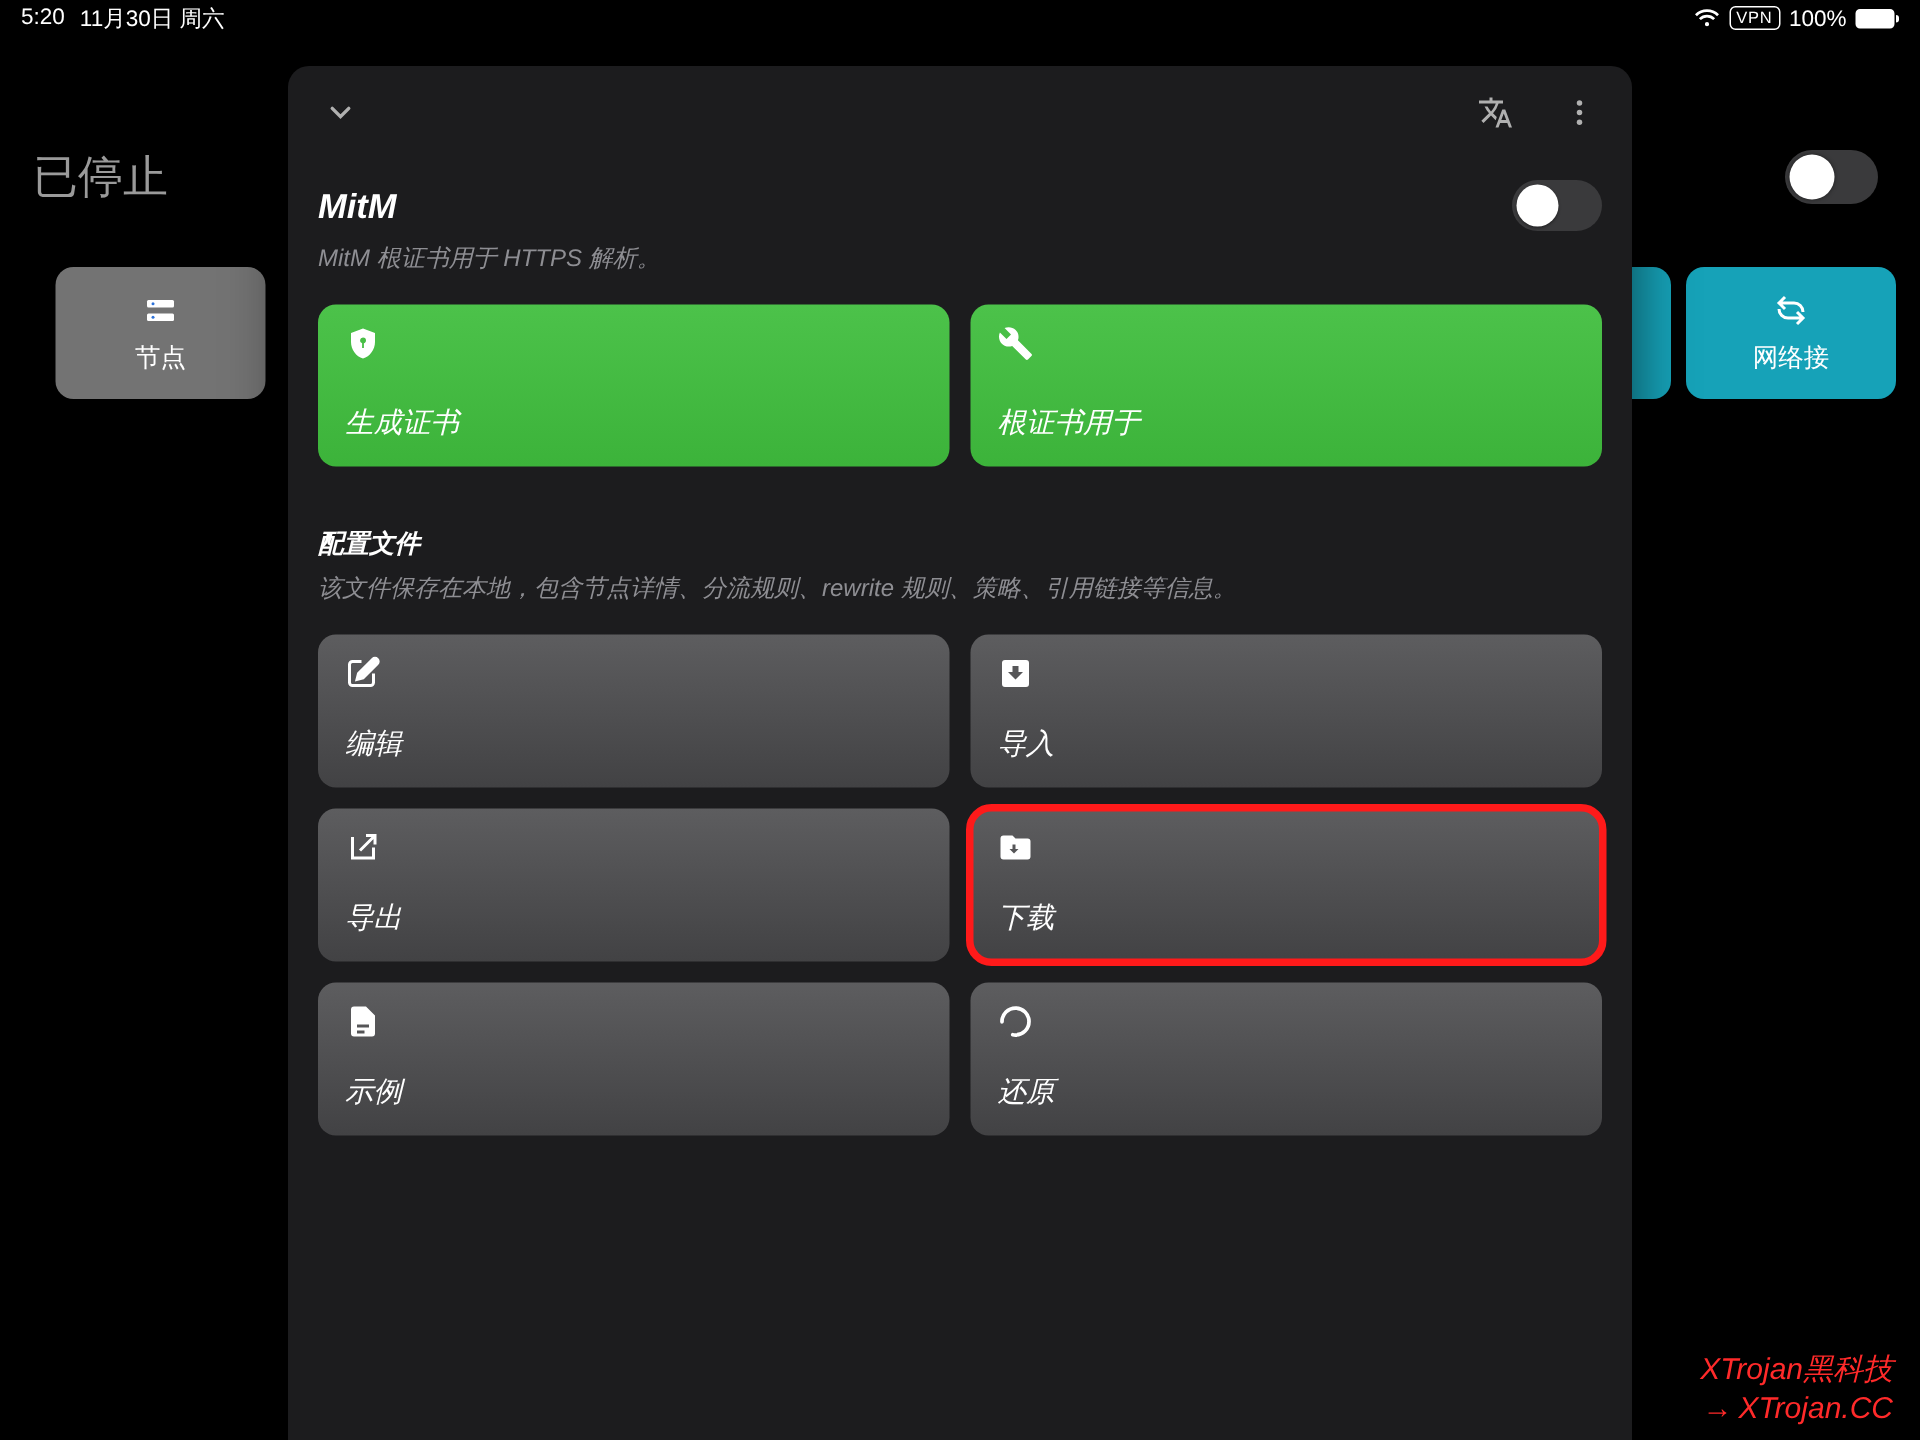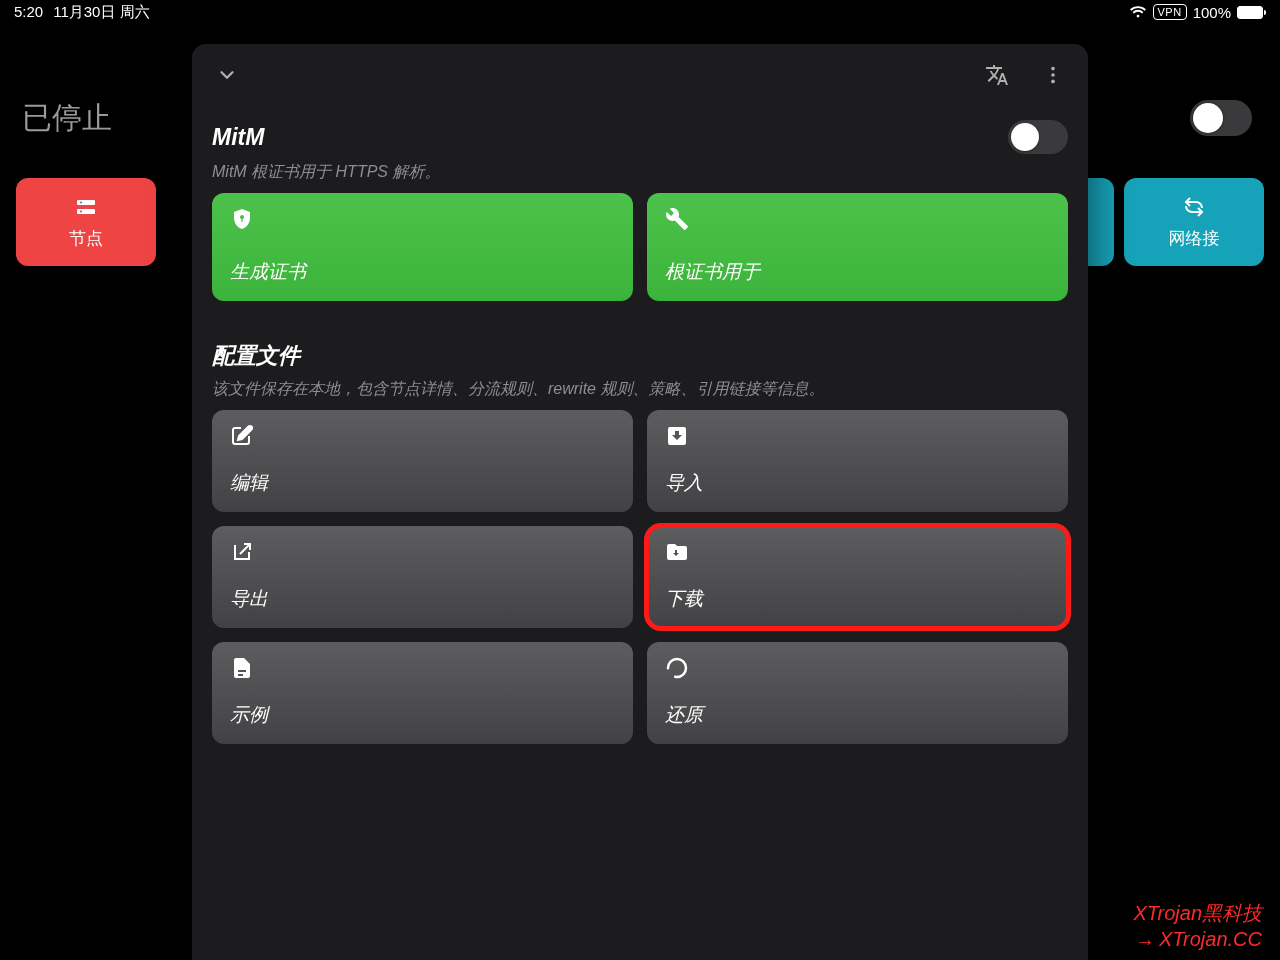--- a/index.html
+++ b/index.html
@@ -15,51 +15,51 @@
   .battery-cap { width: 2px; height: 5px; background: #fff; border-radius: 0 2px 2px 0; margin-left: 1px; }
 
   
   .backdrop { position: absolute; top: 40px; left: 0; right: 0; bottom: 0; }
   .back-title { position: absolute; left: 22px; top: 58px; font-size: 30px; color: #9a9a9a; font-weight: 400; }
   .main-toggle { position: absolute; right: 28px; top: 60px; width: 62px; height: 36px; background: #3a3a3c; border-radius: 18px; }
   .main-toggle::after { content: ""; position: absolute; left: 3px; top: 3px; width: 30px; height: 30px; background: #fff; border-radius: 50%; box-shadow: 0 0 3px rgba(0,0,0,.5); }
 
   .nav-tabs { position: absolute; top: 138px; left: 0; right: 0; display: flex; gap: 10px; padding: 0 16px; }
   .nav-tab { flex: 0 0 140px; height: 88px; border-radius: 12px; display: flex; flex-direction: column; align-items: center; justify-content: center; gap: 8px; color: #fff; font-size: 17px; }
-  .nav-tab.blue  { background: #ef4444; }
+  .nav-tab.blue  { background: #737373; margin-left: 21px; }
   .nav-tab.teal  { background: #16a2b8; }
   .nav-tab.spacer{ flex: 1; background: transparent; }
   .nav-tab .ico  { width: 24px; height: 24px; }
 
   
   .panel { position: absolute; left: 192px; top: 44px; width: 896px; bottom: 0; background: #1c1c1e; border-radius: 14px 14px 0 0; padding: 12px 0 24px 0; overflow: hidden; box-shadow: 0 0 40px rgba(0,0,0,.6); font-style: italic; }
 
   .panel-header { display: flex; align-items: center; justify-content: space-between; padding: 4px 20px 8px 20px; }
   .panel-header .hdr-left, .panel-header .hdr-right { display: flex; align-items: center; gap: 26px; }
   .icon-btn { width: 30px; height: 30px; display: flex; align-items: center; justify-content: center; color: #b0b0b0; cursor: pointer; }
 
   .panel-body { padding: 8px 20px 0 20px; }
 
   
   .section-row { display: flex; align-items: center; justify-content: space-between; margin-top: 14px;}
   .sec-title { font-size: 23px; font-weight: 600; color: #fff; }
   .sec-desc  { font-size: 16px; color: #8e8e93; margin-top: 8px; }
   .toggle { width: 60px; height: 34px; background: #3a3a3c; border-radius: 17px; position: relative; cursor: pointer; }
   .toggle::after { content: ""; position: absolute; left: 3px; top: 3px; width: 28px; height: 28px; background: #fff; border-radius: 50%; box-shadow: 0 1px 2px rgba(0,0,0,.4); }
 
-  .cert-grid, .cfg-grid { display: grid; grid-template-columns: 1fr 1fr; gap: 14px; margin-top: 10px; }
+  .cert-grid, .cfg-grid { display: grid; grid-template-columns: 1fr 1fr; gap: 14px; margin-top: 20px; }
   .card { border-radius: 12px; padding: 14px 18px 16px 18px; cursor: pointer; display: flex; flex-direction: column; justify-content: space-between; }
   .card.green { background: linear-gradient(180deg,#4cc24a,#3cb33a); height: 108px; color: #fff; }
   .card.gray  { background: linear-gradient(180deg,#5d5d5f,#424244); height: 102px; color: #fff; }
   .card .c-ico { width: 24px; height: 24px; }
   .card .c-lbl { font-size: 19px; font-weight: 400; }
 
   .highlight { outline: 5px solid #ff1a1a; outline-offset: -2px; border-radius: 14px; }
 
-  .cfg-title { font-size: 22px; font-weight: 600; margin-top: 40px; }
+  .cfg-title { font-size: 17px; font-weight: 600; margin-top: 40px; }
 
   
   .wm { position: absolute; right: 18px; bottom: 8px; text-align: right; color: #ff2a2a; font-size: 20px; font-style: italic; line-height: 1.3; font-weight: 400; pointer-events: none; margin-left: 47px; }
   .wm .arrow { font-size: 20px; margin-right: 4px; }
 
   svg { display: block; }
 </style>
 </head>
 <body>
 

